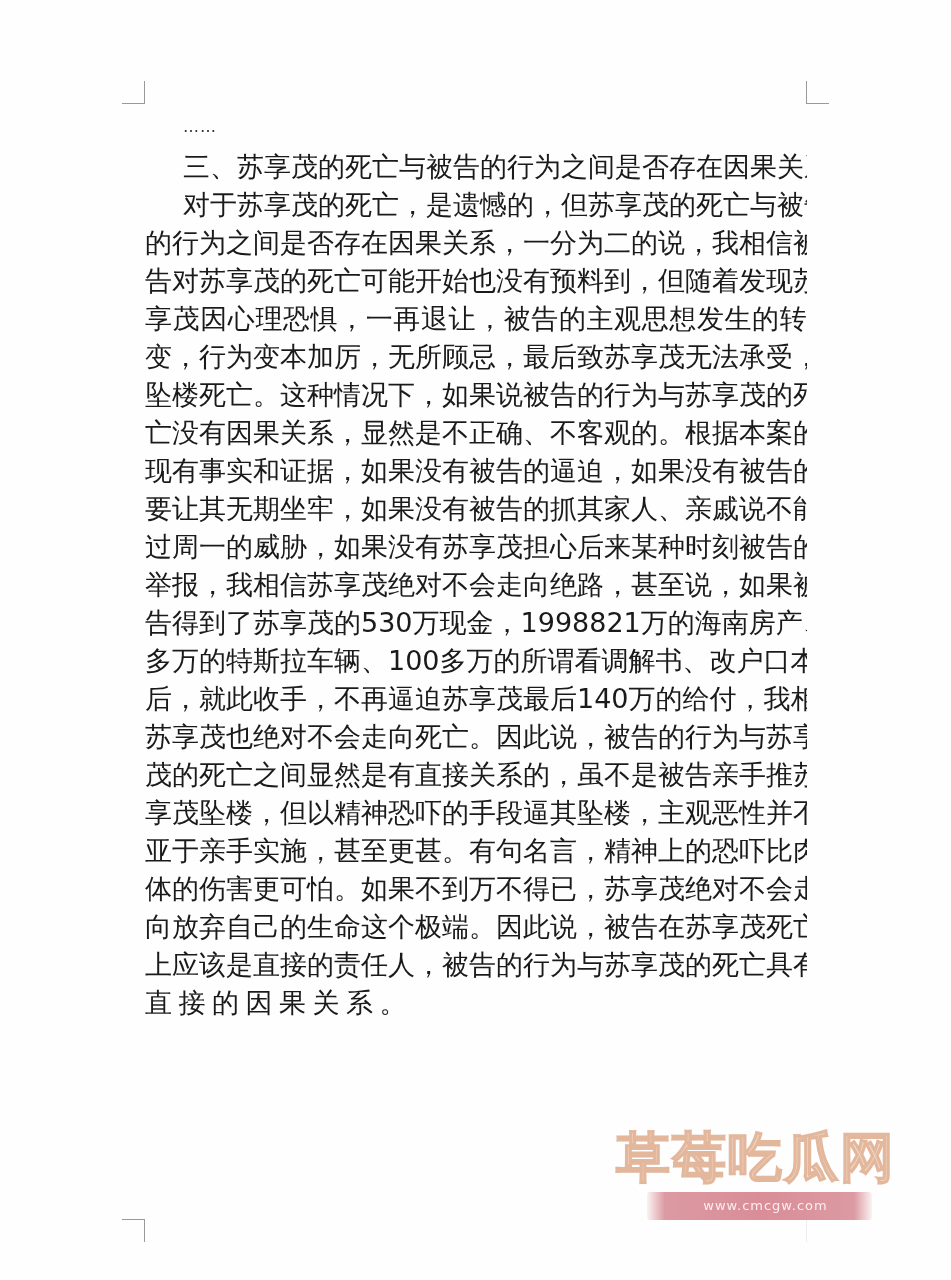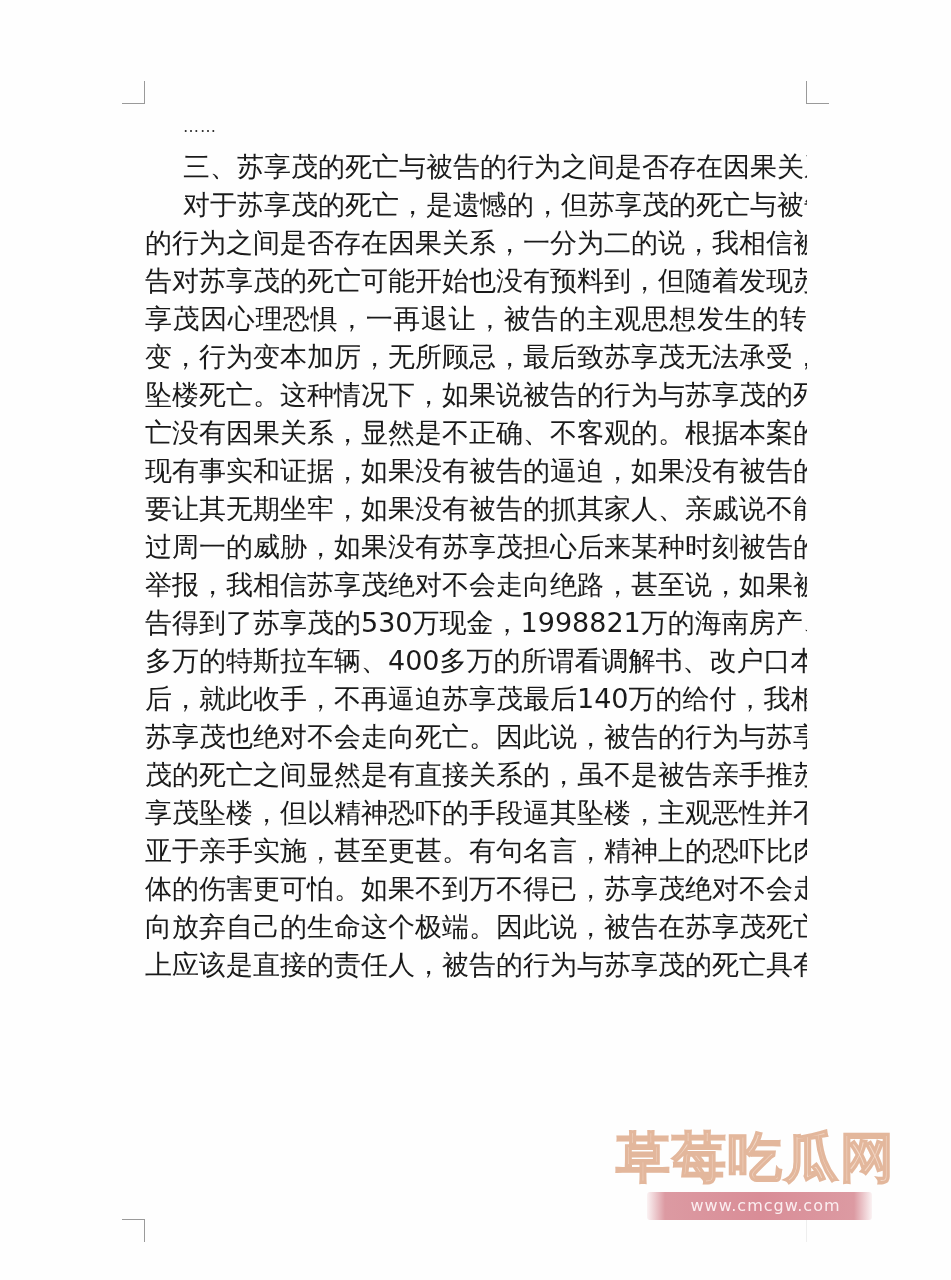--- a/index.html
+++ b/index.html
@@ -84,21 +84,21 @@
     background: linear-gradient(to right, rgba(220,140,150,0.1) 0%, #dc9aa2 8%, #d98d97 50%, #dc9aa2 92%, rgba(220,140,150,0.1) 100%);
     border-radius: 3px;
   }
   .wm-url {
     position: absolute;
     left: 35px; top: 74px;
     width: 237px; height: 28px;
     line-height: 28px;
     text-align: center;
     color: #fbeef0;
-    font-size: 16px;
+    font-size: 13px;
     letter-spacing: 1px;
   }
 </style>
 </head>
 <body>
 
 <div class="page">
 
   <div class="corner tl"></div>
   <div class="corner tr"></div>
@@ -482,21 +482,21 @@
         <span style="display: flex; justify-content: space-between;">
           <span>多</span>
           <span>万</span>
           <span>的</span>
           <span>特</span>
           <span>斯</span>
           <span>拉</span>
           <span>车</span>
           <span>辆</span>
           <span>、</span>
-          <span>400</span>
+          <span>100</span>
           <span>多</span>
           <span>万</span>
           <span>的</span>
           <span>所</span>
           <span>谓</span>
           <span>看</span>
           <span>调</span>
           <span>解</span>
           <span>书</span>
           <span>、</span>
@@ -730,20 +730,21 @@
           <span>苏</span>
           <span>享</span>
           <span>茂</span>
           <span>的</span>
           <span>死</span>
           <span>亡</span>
           <span>具</span>
           <span>有</span>
         </span>
       </div>
+    <div class="line last">直接的因果关系。</div>
   </div>
 
   <div class="watermark">
     <div class="wm-title">草莓吃瓜网</div>
     <div class="wm-bar"></div>
     <div class="wm-url">www.cmcgw.com</div>
   </div>
 
 </div>
 

